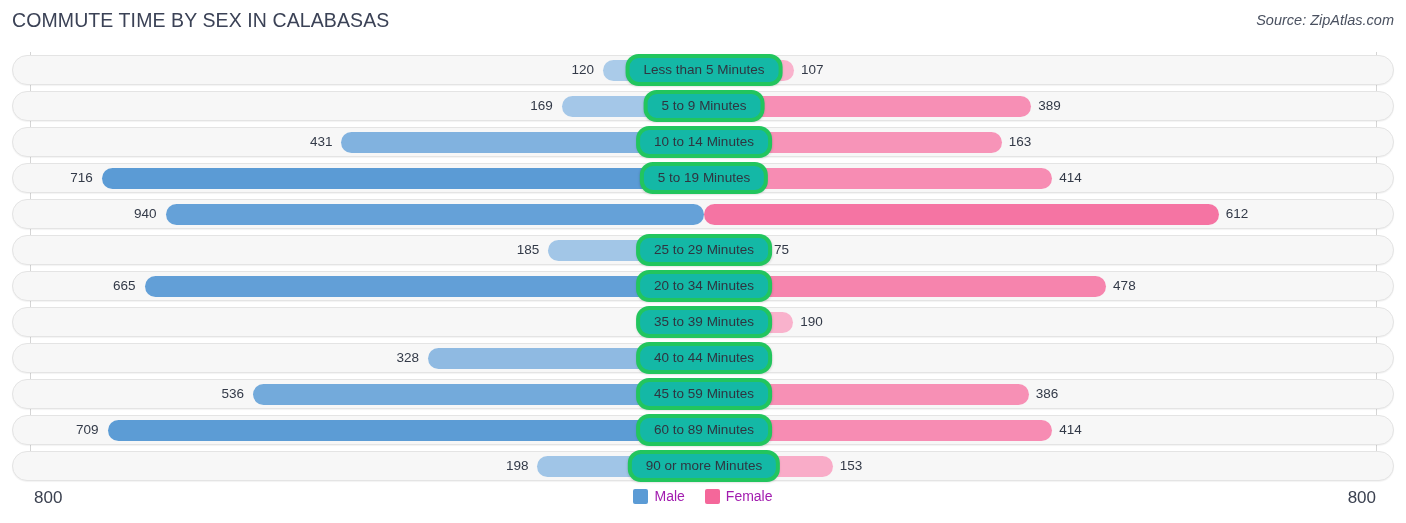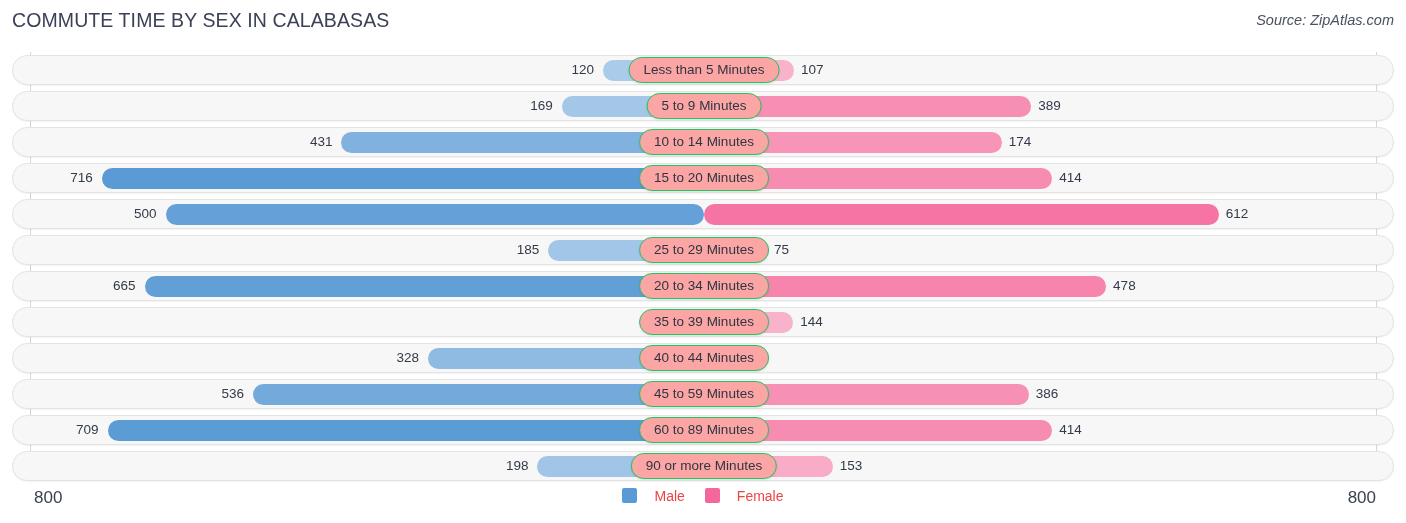--- a/index.html
+++ b/index.html
@@ -82,22 +82,22 @@
     line-height: 1;
   }
   .val.left-out  { text-align: right; }
   .val.right-out { text-align: center; }
 
   .cat-pill {
     position: absolute;
     top: 50%;
     left: 703px;
     transform: translate(-50%, -50%);
-    background: #fca5a5;
-    border: 1px solid #22c55e;
+    background: #14b8a6;
+    border: 4px solid #22c55e;
     border-radius: 13px;
     padding: 4px 14px 5px 14px;
     font-size: 13.5px;
     color: #2f3541;
     white-space: nowrap;
     box-shadow: 0 1px 2px rgba(0,0,0,.10);
     z-index: 5;
   }
   
   #footer {
@@ -118,23 +118,24 @@
     position: absolute;
     left: 0; right: 0;
     top: 4px;
     display: flex;
     justify-content: center;
     align-items: center;
     gap: 20px;
   }
   .legend-item {
     display: flex;
-    gap: 17px;
+    align-items: center;
+    gap: 6px;
     font-size: 14px;
-    color: #ef4444;
+    color: #a21caf;
   }
   .swatch { width: 15px; height: 15px; border-radius: 2px; display: inline-block; }
   .swatch.male   { background: #5b9bd5; }
   .swatch.female { background: #f4679a; }
 </style>
 </head>
 <body>
 
 <div id="chart-root">
 
@@ -161,38 +162,38 @@
             <div class="val left-out" style="right: 840.171px;">169</div>
             <div class="val right-out" style="left: 1025.25px;">389</div>
             <div class="cat-pill" style="left: 691px;">5 to 9 Minutes</div>
           </div>
         </div>
         <div class="row" style="top: 75px;">
           <div class="row-inner">
             <div class="bar male" style="background: rgb(129, 178, 223); left: 328.421px; width: 362.579px;"></div>
             <div class="bar female" style="background: rgb(247, 148, 184); left: 691px; width: 297.803px;"></div>
             <div class="val left-out" style="right: 1060.58px;">431</div>
-            <div class="val right-out" style="left: 995.803px;">174</div>
+            <div class="val right-out" style="left: 995.803px;">163</div>
             <div class="cat-pill" style="left: 691px;">10 to 14 Minutes</div>
           </div>
         </div>
         <div class="row" style="top: 111px;">
           <div class="row-inner">
             <div class="bar male" style="background: rgb(91, 155, 213); left: 88.665px; width: 602.335px;"></div>
             <div class="bar female" style="background: rgb(247, 140, 179); left: 691px; width: 348.277px;"></div>
             <div class="val left-out" style="right: 1300.34px;">716</div>
             <div class="val right-out" style="left: 1046.28px;">414</div>
-            <div class="cat-pill" style="left: 691px;">15 to 20 Minutes</div>
+            <div class="cat-pill" style="left: 691px;">5 to 19 Minutes</div>
           </div>
         </div>
         <div class="row" style="top: 147px;">
           <div class="row-inner">
             <div class="bar male" style="background: rgb(101, 161, 216); left: 152.6px; width: 538.4px;"></div>
             <div class="bar female" style="background: rgb(245, 116, 163); left: 691px; width: 514.845px;"></div>
-            <div class="val left-out" style="right: 1236.4px;">500</div>
+            <div class="val left-out" style="right: 1236.4px;">940</div>
             <div class="val right-out" style="left: 1212.85px;">612</div>
           </div>
         </div>
         <div class="row" style="top: 183px;">
           <div class="row-inner">
             <div class="bar male" style="background: rgb(162, 198, 231); left: 535.369px; width: 155.631px;"></div>
             <div class="bar female" style="background: rgb(250, 182, 206); left: 691px; width: 63.0938px;"></div>
             <div class="val left-out" style="right: 853.631px;">185</div>
             <div class="val right-out" style="left: 761.094px;">75</div>
             <div class="cat-pill" style="left: 691px;">25 to 29 Minutes</div>
@@ -205,21 +206,21 @@
             <div class="val left-out" style="right: 1257.43px;">665</div>
             <div class="val right-out" style="left: 1100.12px;">478</div>
             <div class="cat-pill" style="left: 691px;">20 to 34 Minutes</div>
           </div>
         </div>
         <div class="row" style="top: 255px;">
           <div class="row-inner">
             <div class="bar male" style="background: rgb(182, 210, 236); left: 662.398px; width: 28.6025px;"></div>
             <div class="bar female" style="background: rgb(249, 178, 204); left: 691px; width: 89.1725px;"></div>
             <div class="val left-out" style="right: 726.602px;">34</div>
-            <div class="val right-out" style="left: 787.173px;">144</div>
+            <div class="val right-out" style="left: 787.173px;">190</div>
             <div class="cat-pill" style="left: 691px;">35 to 39 Minutes</div>
           </div>
         </div>
         <div class="row" style="top: 291px;">
           <div class="row-inner">
             <div class="bar male" style="background: rgb(143, 186, 226); left: 415.07px; width: 275.93px;"></div>
             <div class="bar female" style="background: rgb(250, 185, 208); left: 691px; width: 42.0625px;"></div>
             <div class="val left-out" style="right: 973.93px;">328</div>
             <div class="val right-out" style="left: 740.062px;">50</div>
             <div class="cat-pill" style="left: 691px;">40 to 44 Minutes</div>

